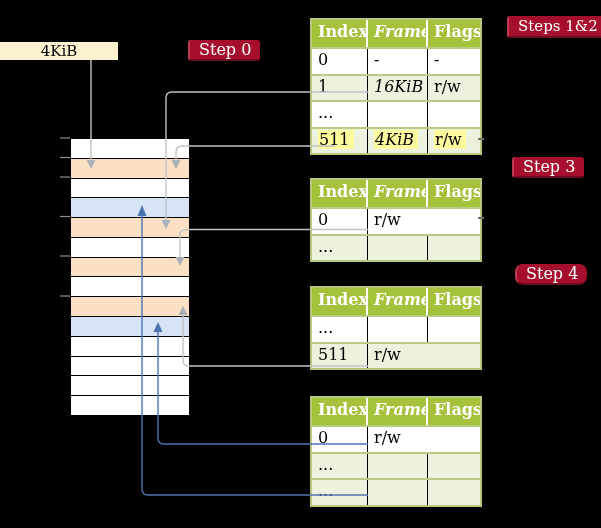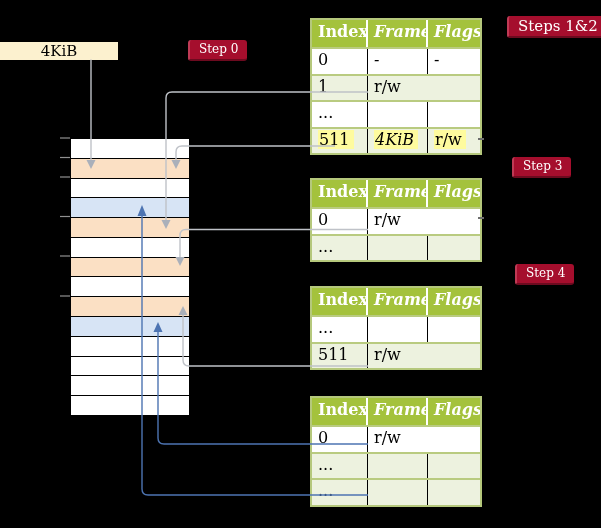--- a/index.html
+++ b/index.html
@@ -10,29 +10,29 @@
   }
   
   .free-box{
     position:absolute;left:0;top:42px;width:118px;height:18px;
     background:#fcf1cf;color:#000;font-size:15px;line-height:18px;
     text-align:center;
   }
   
   .badge{
     position:absolute;background:#a50e2d;color:#fff;
-    font-size:12px;line-height:17px;padding:1px 9px;
+    font-size:16px;line-height:17px;padding:1px 9px;
     border-radius:3px;border-left:2px solid #c64а5e;
     border-left:2px solid #bf3a55;border-bottom:2px solid #6d0a1f;
     white-space:nowrap;
   }
   .badge.b0{left:188px;top:40px;}
   .badge.b12{left:507px;top:16px;font-size:15px;line-height:18px;}
   .badge.b3{left:512px;top:157px;}
-  .badge.b4{left:515px;top:264px;}
+  .badge.b4{left:515px;top:264px;border-radius:8px;}
   
   .memstack{
     position:absolute;left:70px;top:138px;width:120px;height:278px;
     border:1px solid #000;box-sizing:border-box;
     display:flex;flex-direction:column;background:#fff;
   }
   .mem-row{flex:1;border-bottom:1px solid #000;}
   .mem-row:last-child{border-bottom:none;}
   .mem-row.white{background:#ffffff;}
   .mem-row.orange{background:#fbe0c4;}
@@ -41,21 +41,21 @@
   .pt-table{
     position:absolute;left:310px;width:172px;
     border:2px solid #b5c87c;box-sizing:border-box;background:#fff;
   }
   .pt1{top:18px;} .pt2{top:178px;} .pt3{top:286px;} .pt4{top:396px;}
   .pt-header{display:flex;height:27px;background:#a4c23c;}
   .pt-hcell{
     box-sizing:border-box;color:#fff;font-weight:bold;font-size:16px;
     padding:2px 16px 0 6px;border-right:2px solid #fff;overflow:hidden;
   }
-  .pt-hcell:last-child{border-right:none;font-style:italic;}
+  .pt-hcell:last-child{border-right:none;}
   .c0{width:56px;flex:none;} .c1{width:60px;flex:none;font-style:italic;} .c2{flex:1;}
   .pt-row{display:flex;height:26.5px;border-top:2px solid #b9cb80;background:#fff;box-sizing:border-box;}
   .pt-row.shaded{background:#edf2df;}
   .pt-cell{
     box-sizing:border-box;font-size:16px;color:#000;
     padding:1px 0 0 6px;border-right:1px solid #000;overflow:hidden;white-space:nowrap;
   }
   .pt-cell:last-child{border-right:none;}
   .hl{background:#fefb9e;padding:0 4px 0 1px;}
   
@@ -94,20 +94,21 @@
       <div class="pt-hcell c1">Frame</div>
       <div class="pt-hcell c2">Flags</div>
     </div>
     <div class="pt-row">
       <div class="pt-cell c0"><span>0</span></div>
       <div class="pt-cell c1"><span>-</span></div>
       <div class="pt-cell c2"><span>-</span></div>
     </div>
     <div class="pt-row shaded">
       <div class="pt-cell c0"><span>1</span></div>
+      <div class="pt-cell c1"><span>16KiB</span></div>
       <div class="pt-cell c2"><span>r/w</span></div>
     </div>
     <div class="pt-row">
       <div class="pt-cell c0"><span>...</span></div>
       <div class="pt-cell c1"></div>
       <div class="pt-cell c2"></div>
     </div>
     <div class="pt-row shaded">
       <div class="pt-cell c0"><span class="hl">511</span></div>
       <div class="pt-cell c1"><span class="hl">4KiB</span></div>

